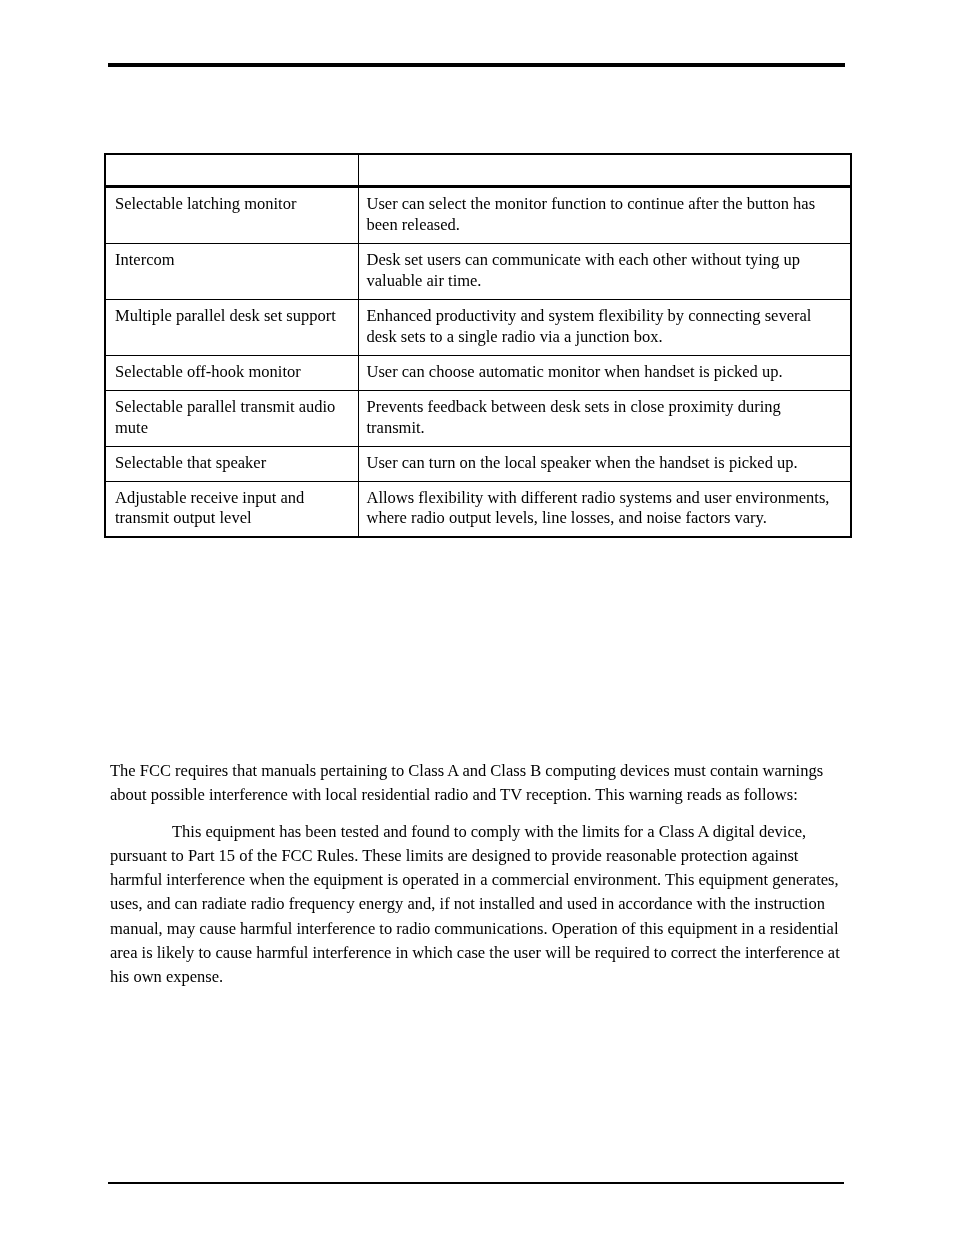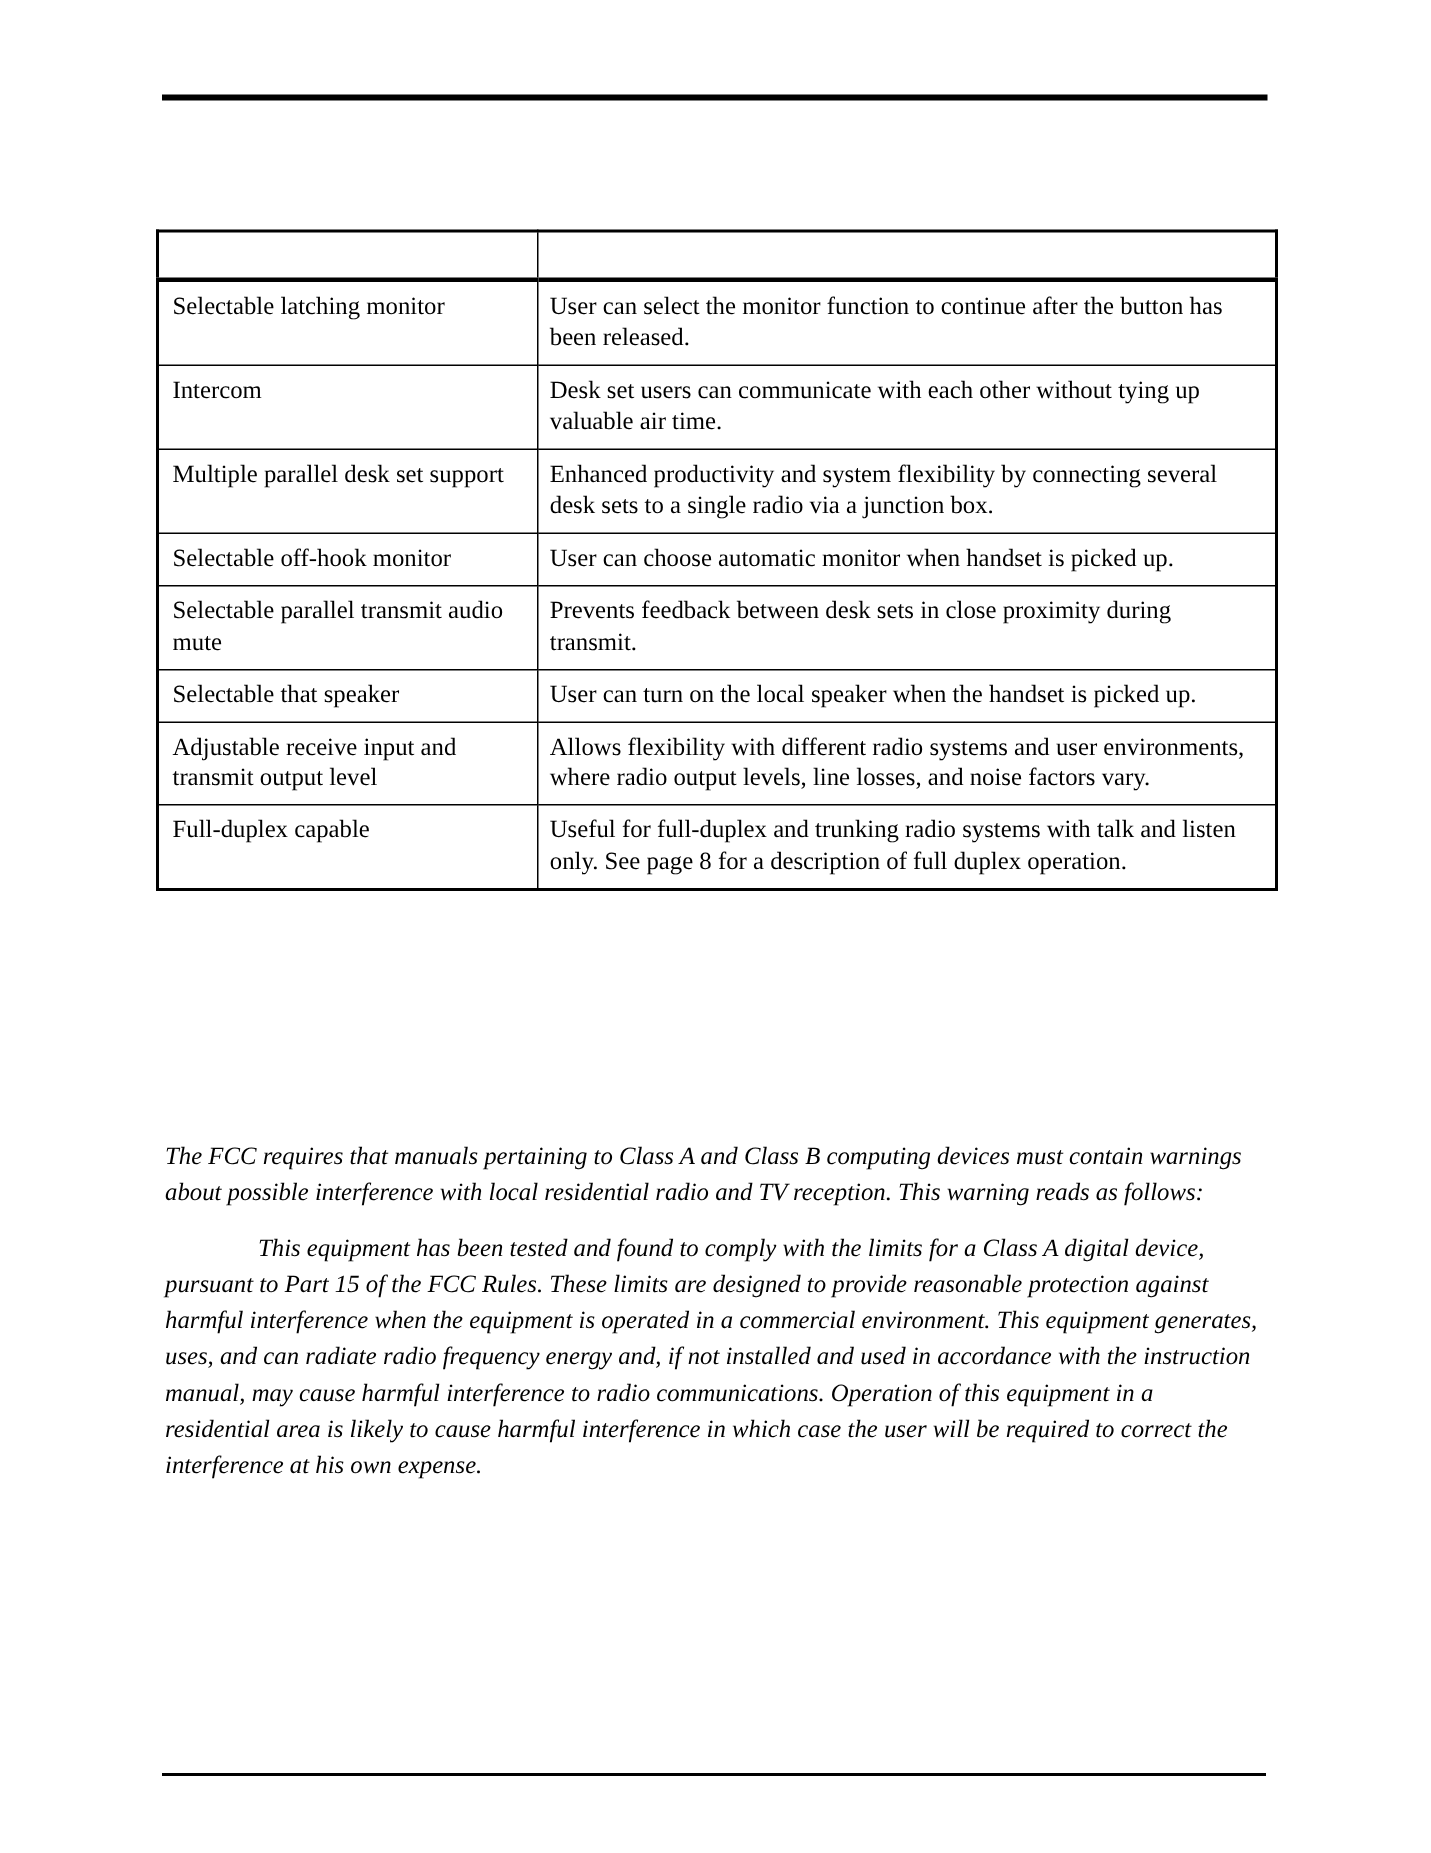--- a/index.html
+++ b/index.html
@@ -82,21 +82,20 @@
 
   
   .fcc-block {
     position: absolute;
     left: 110px;
     top: 742px;
     width: 732px;
     font-size: 16.5px;
     line-height: 1.47;
     text-align: left;
-    font-style: italic;
   }
   .fcc-block p {
     margin: 0;
   }
   .fcc-block p.indented {
     text-indent: 62px;
     margin-top: 12px;
   }
 </style>
 </head>
@@ -138,24 +137,20 @@
         <td class="benefit-cell">Prevents feedback between desk sets in close proximity during transmit.</td>
       </tr>
       <tr class="body-row">
         <td class="feature-cell">Selectable that speaker</td>
         <td class="benefit-cell">User can turn on the local speaker when the handset is picked up.</td>
       </tr>
       <tr class="body-row">
         <td class="feature-cell">Adjustable receive input and transmit output level</td>
         <td class="benefit-cell">Allows flexibility with different radio systems and user environments, where radio output levels, line losses, and noise factors vary.</td>
       </tr>
-      <tr class="body-row">
-        <td class="feature-cell">Full-duplex capable</td>
-        <td class="benefit-cell">Useful for full-duplex and trunking radio systems with talk and listen only.  See page 8 for a description of full duplex operation.</td>
-      </tr>
     </tbody>
   </table>
 
   <div class="fcc-block">
     <p>The FCC requires that manuals pertaining to Class A and Class B computing devices must contain warnings about possible interference with local residential radio and TV reception.  This warning reads as follows:</p>
     <p class="indented">This equipment has been tested and found to comply with the limits for a Class A digital device, pursuant to Part 15 of the FCC Rules.  These limits are designed to provide reasonable protection against harmful interference when the equipment is operated in a commercial environment.  This equipment generates, uses, and can radiate radio frequency energy and, if not installed and used in accordance with the instruction manual, may cause harmful interference to radio communications.  Operation of this equipment in a residential area is likely to cause harmful interference in which case the user will be required to correct the interference at his own expense.</p>
   </div>
 
   <div class="footer-rule"></div>
 

